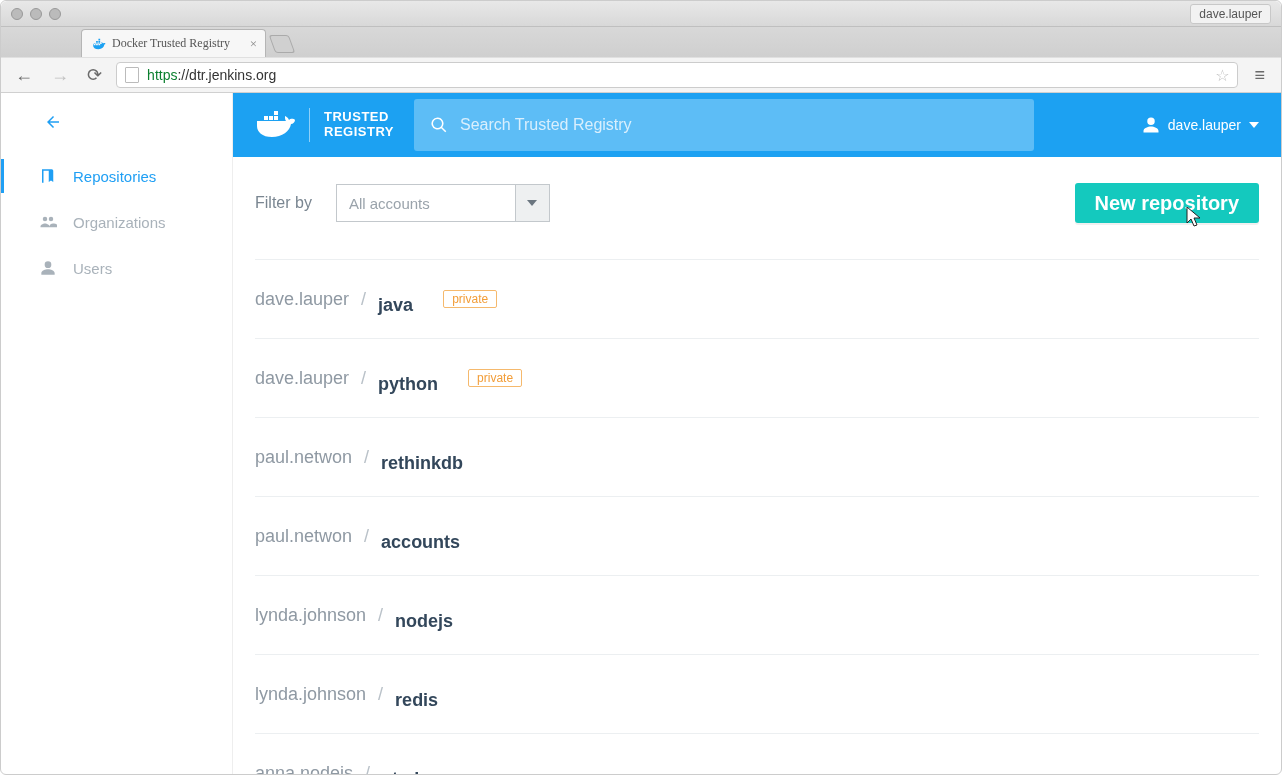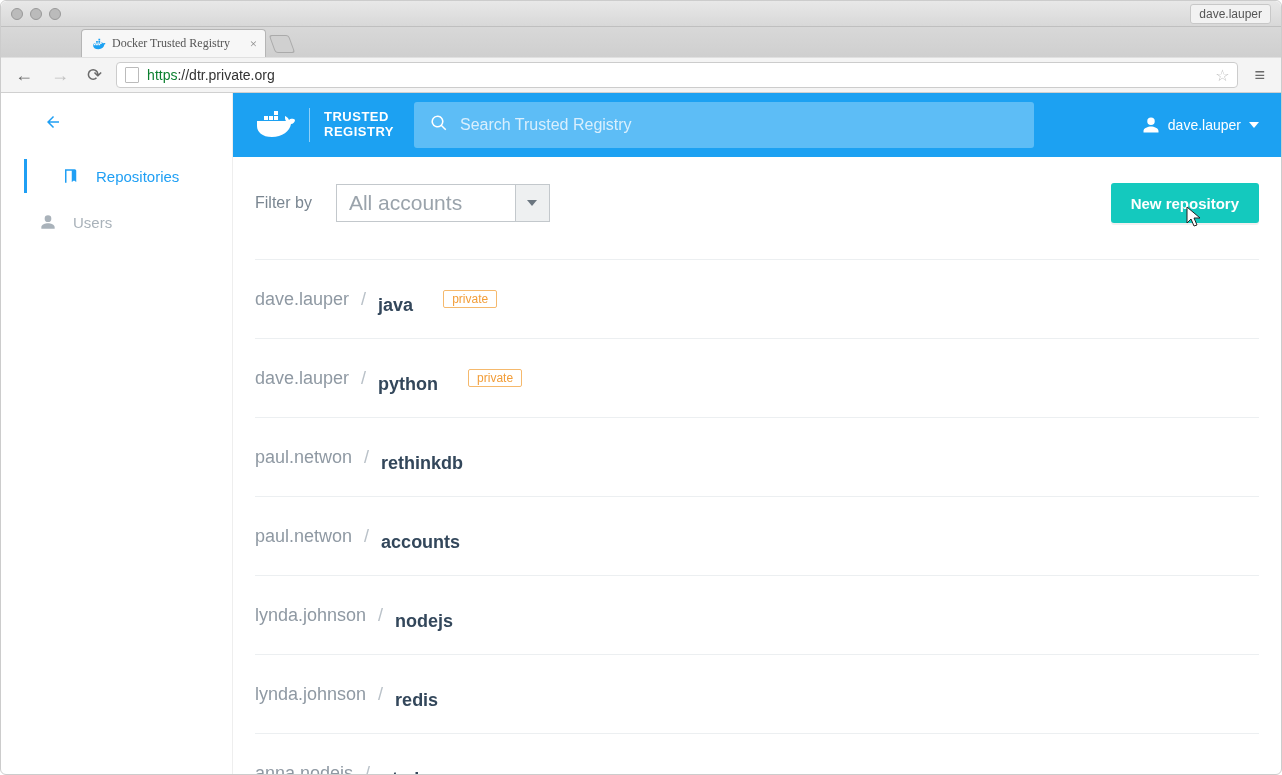--- a/index.html
+++ b/index.html
@@ -22,43 +22,43 @@
 .urlbar .page-icon { width: 14px; height: 16px; border: 1px solid #bbb; border-radius: 1px; margin-right: 8px; }
 .urlbar .scheme { color: #0a7f2e; }
 .urlbar .star { margin-left: auto; color: #bfbfbf; font-size: 16px; }
 .menu-btn { font-size: 18px; color: #6a6a6a; padding: 0 6px; }
 
 
 .app { display: flex; height: calc(775px - 26px - 30px - 36px); }
 .sidebar { width: 232px; border-right: 1px solid #eee; padding-top: 18px; }
 .sidebar .back { color: #1f9ff4; font-size: 22px; padding: 0 0 16px 42px; font-weight: bold; }
 .nav-item { display: flex; align-items: center; gap: 16px; padding: 14px 0 14px 38px; font-size: 15px; color: #a9b2ba; cursor: pointer; position: relative; }
-.nav-item.active { color: #1f9ff4; margin-left: 23px; }
+.nav-item.active { color: #1f9ff4; }
 .nav-item.active::before { content: ""; position: absolute; left: 0; top: 6px; bottom: 6px; width: 3px; background: #1f9ff4; }
 .nav-item .icon { width: 18px; display: flex; justify-content: center; }
 .nav-item .icon svg { fill: currentColor; }
 
 .content-area { flex: 1; display: flex; flex-direction: column; }
 .appbar { height: 64px; background: #1ca1f2; display: flex; align-items: center; padding: 0 22px; gap: 20px; }
 .brand { display: flex; align-items: center; gap: 14px; color: #fff; }
 .brand .whale { width: 40px; height: 28px; }
 .brand .sep { width: 1px; height: 34px; background: rgba(255,255,255,0.5); }
 .brand .title { font-size: 13px; font-weight: 700; line-height: 1.15; letter-spacing: 0.5px; }
-.searchbox { flex: 1; max-width: 620px; height: 46px; background: #5dbdf6; border-radius: 3px; display: flex; padding: 12px 16px; gap: 12px; }
+.searchbox { flex: 1; max-width: 620px; height: 52px; background: #5dbdf6; border-radius: 3px; display: flex; align-items: center; padding: 12px 16px; gap: 12px; }
 .searchbox input { flex: 1; background: transparent; border: none; outline: none; font-size: 16px; color: #fff; }
 .searchbox input::placeholder { color: #d9effd; }
 .userchip { margin-left: auto; display: flex; align-items: center; gap: 8px; color: #fff; font-size: 14px; cursor: pointer; }
 
 .page { padding: 26px 22px; overflow-y: auto; flex: 1; }
 .filterbar { display: flex; align-items: center; gap: 24px; margin-bottom: 36px; }
 .filterbar .label { color: #7a8691; font-size: 16px; }
 .select-wrap { display: flex; }
-.select-main { width: 180px; height: 38px; border: 1px solid #c3c8cc; background: #fff; display: flex; align-items: center; padding: 0 12px; color: #9aa3ab; font-size: 21px; }
+.select-main { width: 180px; height: 38px; border: 1px solid #c3c8cc; background: #fff; display: flex; align-items: center; padding: 0 12px; color: #9aa3ab; font-size: 15px; }
 .select-btn { width: 34px; height: 38px; border: 1px solid #c3c8cc; border-left: none; background: #eef0f1; display: flex; align-items: center; justify-content: center; }
-.newrepo { margin-left: auto; background: #14c9be; color: #fff; border: none; border-radius: 3px; padding: 0 20px; height: 40px; font-size: 15px; font-weight: 600; cursor: pointer; box-shadow: 0 2px 0 rgba(0,0,0,0.06); position: relative; }
+.newrepo { margin-left: auto; background: #14c9be; color: #fff; border: none; border-radius: 3px; padding: 0 20px; height: 40px; font-size: 20px; font-weight: 600; cursor: pointer; box-shadow: 0 2px 0 rgba(0,0,0,0.06); position: relative; }
 .cursor { position: absolute; right: 58px; bottom: -10px; font-size: 18px; color: #222; pointer-events: none; }
 
 .repo-list { border-top: 1px solid #eceff1; }
 .repo-row { padding: 22px 0; border-bottom: 1px solid #eceff1; display: flex; align-items: center; gap: 10px; font-size: 18px; cursor: pointer; }
 .repo-row .owner { color: #8f99a3; }
 .repo-row .slash { color: #b9c1c8; margin: 0 2px; }
 .repo-row .name { color: #33475b; font-weight: 700; margin-top: 13px; }
 .repo-row .badge { font-size: 12px; color: #f29d38; border: 1px solid #f5b96d; border-radius: 2px; padding: 1px 8px; margin-left: 20px; }
 </style>
 </head>
@@ -82,40 +82,48 @@
   </div>
   <div class="newtab"></div>
 </div>
 <div class="toolbar">
   <span class="navbtn">←</span>
   <span class="navbtn disabled">→</span>
   <span class="navbtn">⟳</span>
   <div class="urlbar">
     <span class="page-icon"></span>
     <span class="scheme">https</span>
-      <span>://dtr.private.org</span>
+      <span>://dtr.jenkins.org</span>
     <span class="star">☆</span>
   </div>
   <span class="menu-btn">≡</span>
 </div>
 
 <div class="app">
   <div class="sidebar">
     <div class="back">
       <svg width="20" height="18" viewBox="0 0 24 24">
           <path fill="#1f9ff4" d="M20 11H7.8l5.6-5.6L12 4l-8 8 8 8 1.4-1.4L7.8 13H20z"></path>
         </svg>
     </div>
     <div class="nav-item active">
       <span class="icon">
           <svg width="18" height="18" viewBox="0 0 24 24">
             <path d="M4 3h13a2 2 0 0 1 2 2v15l-3-2-3 2V5H6v16H4z"></path>
           </svg>
         </span>
       <span>Repositories</span>
+    </div>
+    <div class="nav-item">
+      <span class="icon">
+          <svg width="20" height="18" viewBox="0 0 24 24">
+            <path d="M8 11a3 3 0 1 0 0-6 3 3 0 0 0 0 6zm8 0a3 3 0 1 0 0-6 3 3 0 0 0 0 6zM2 19v-1c0-2.2 3.6-4 6-4s6 1.8 6 4v1H2zm12 0v-1c0-1 .4-1.9 1.1-2.6 1-.9 2.9-1.4 4.9-1.4 2.4 0 4 1 4 2v3h-10z"></path>
+          </svg>
+        </span>
+      <span>Organizations</span>
     </div>
     <div class="nav-item">
       <span class="icon">
           <svg width="16" height="18" viewBox="0 0 24 24">
             <path d="M12 12a5 5 0 1 0 0-10 5 5 0 0 0 0 10zm0 2c-4 0-10 2-10 6v2h20v-2c0-4-6-6-10-6z"></path>
           </svg>
         </span>
       <span>Users</span>
     </div>
   </div>

